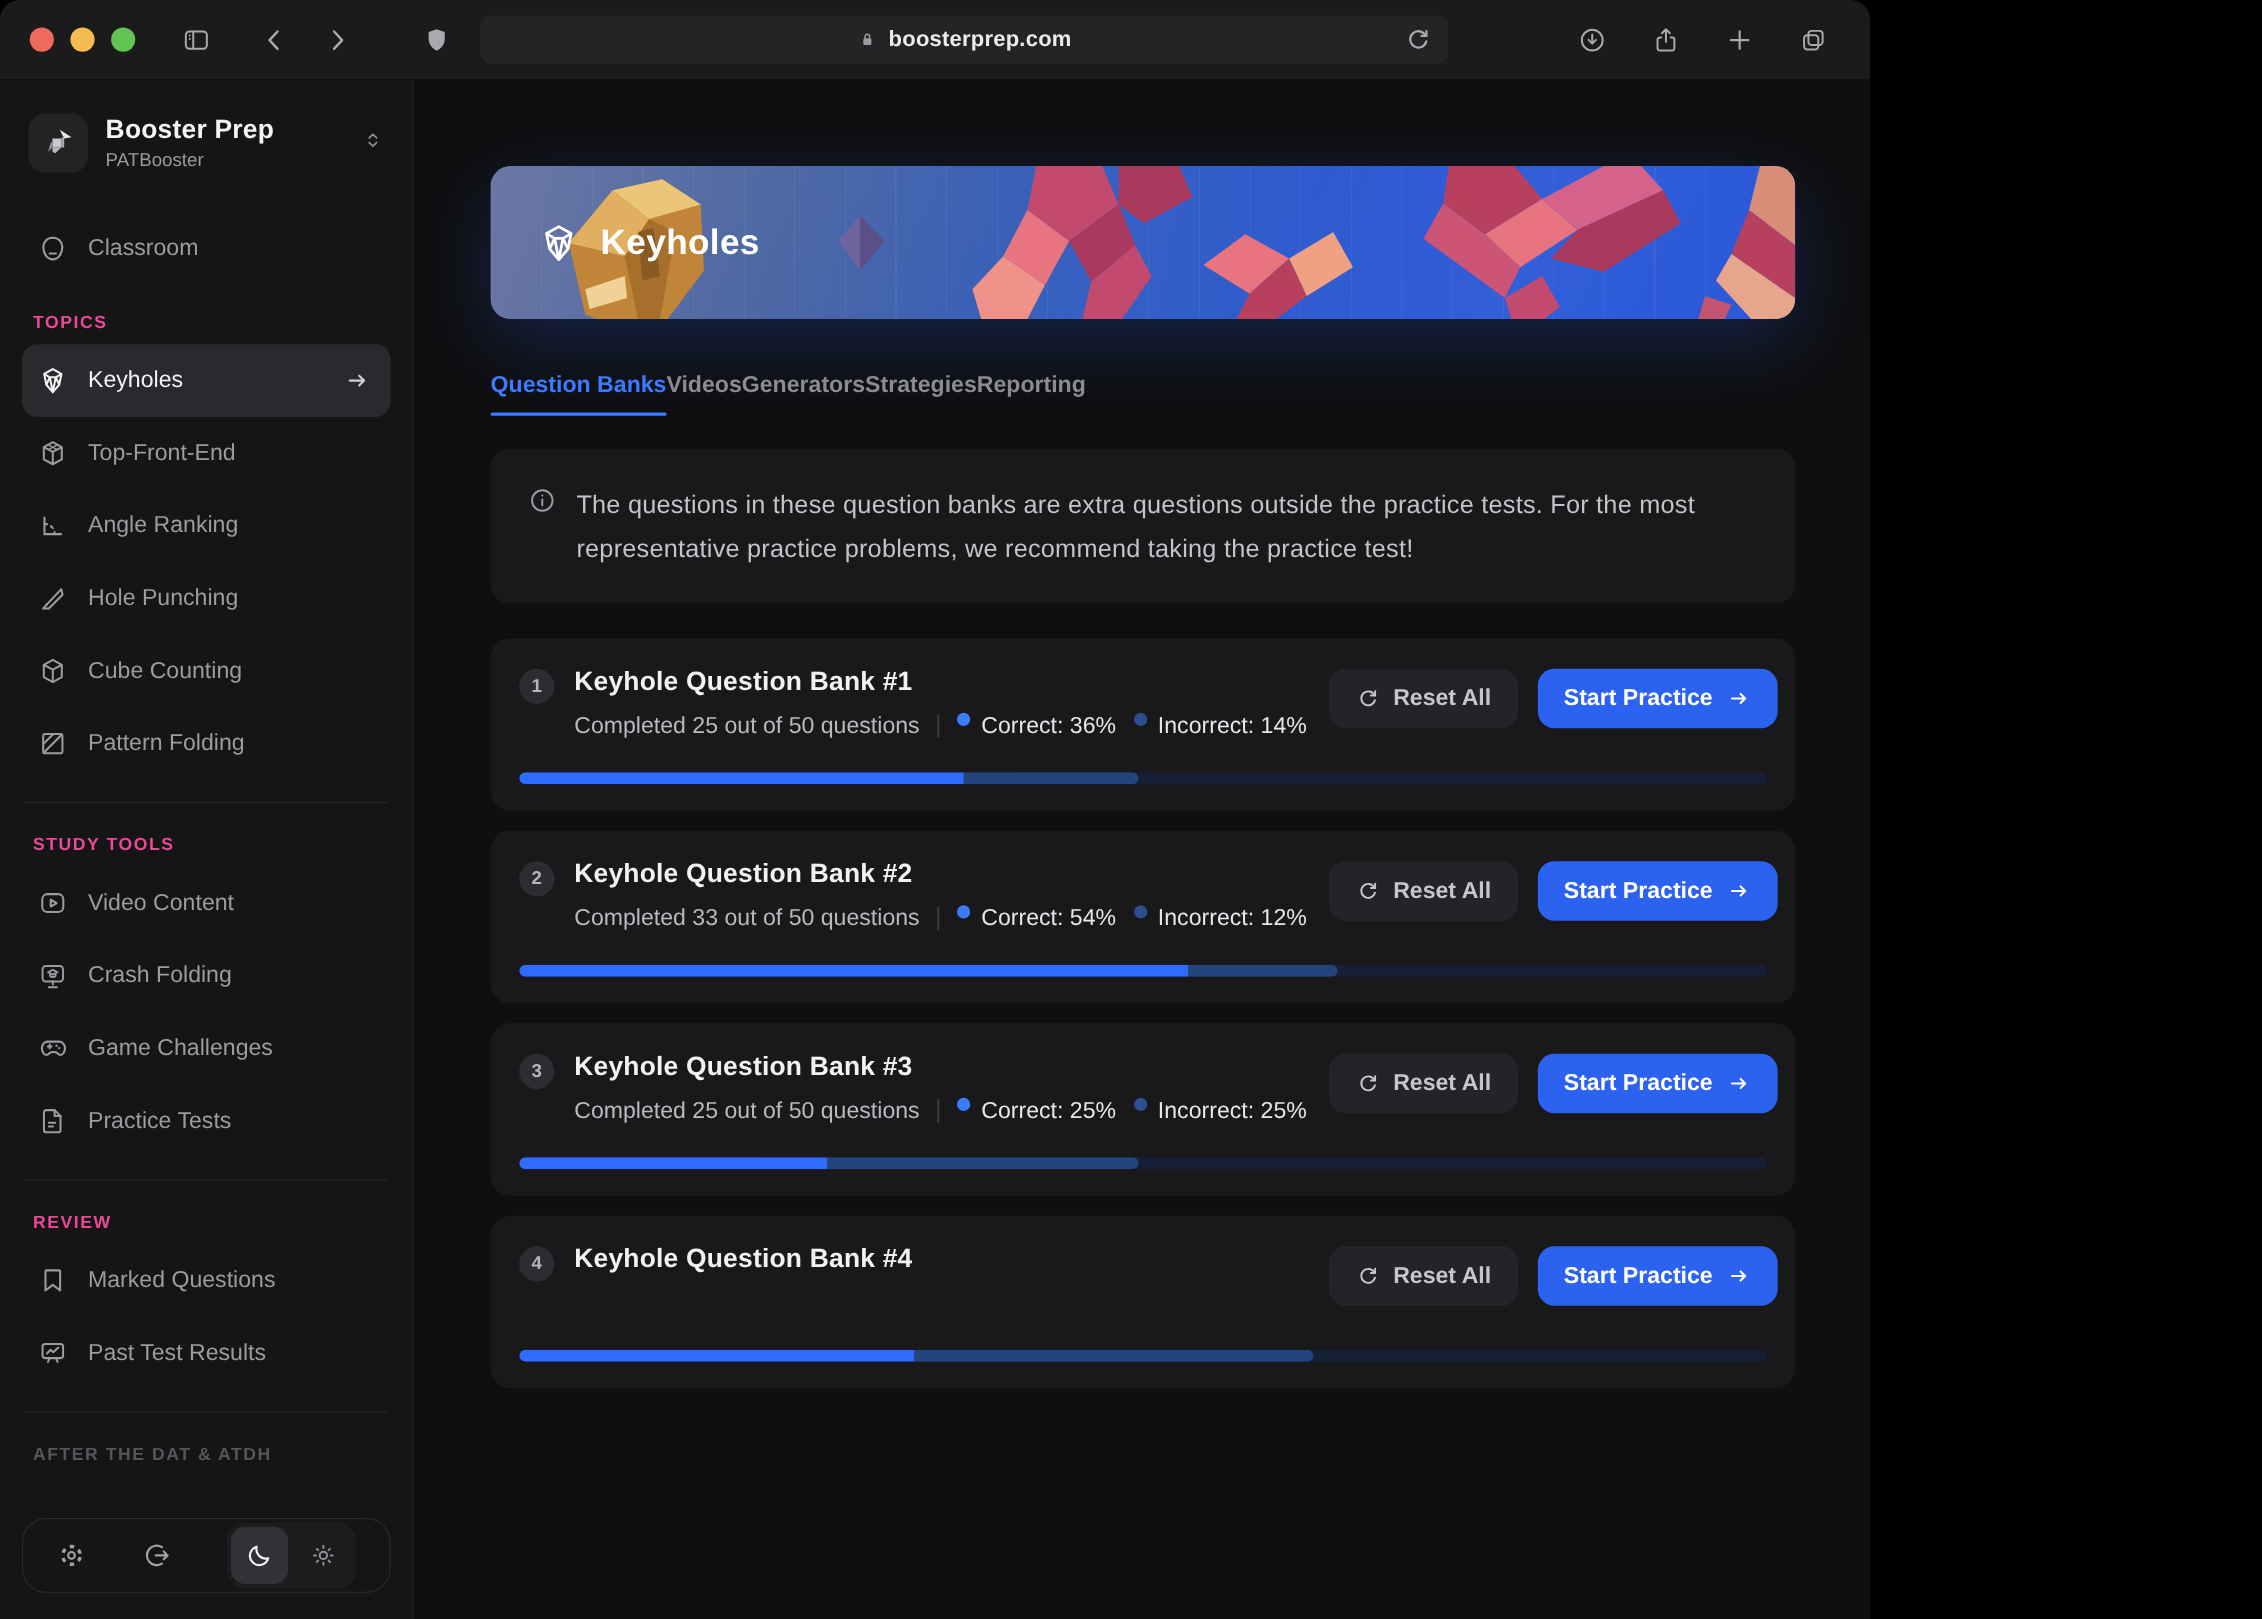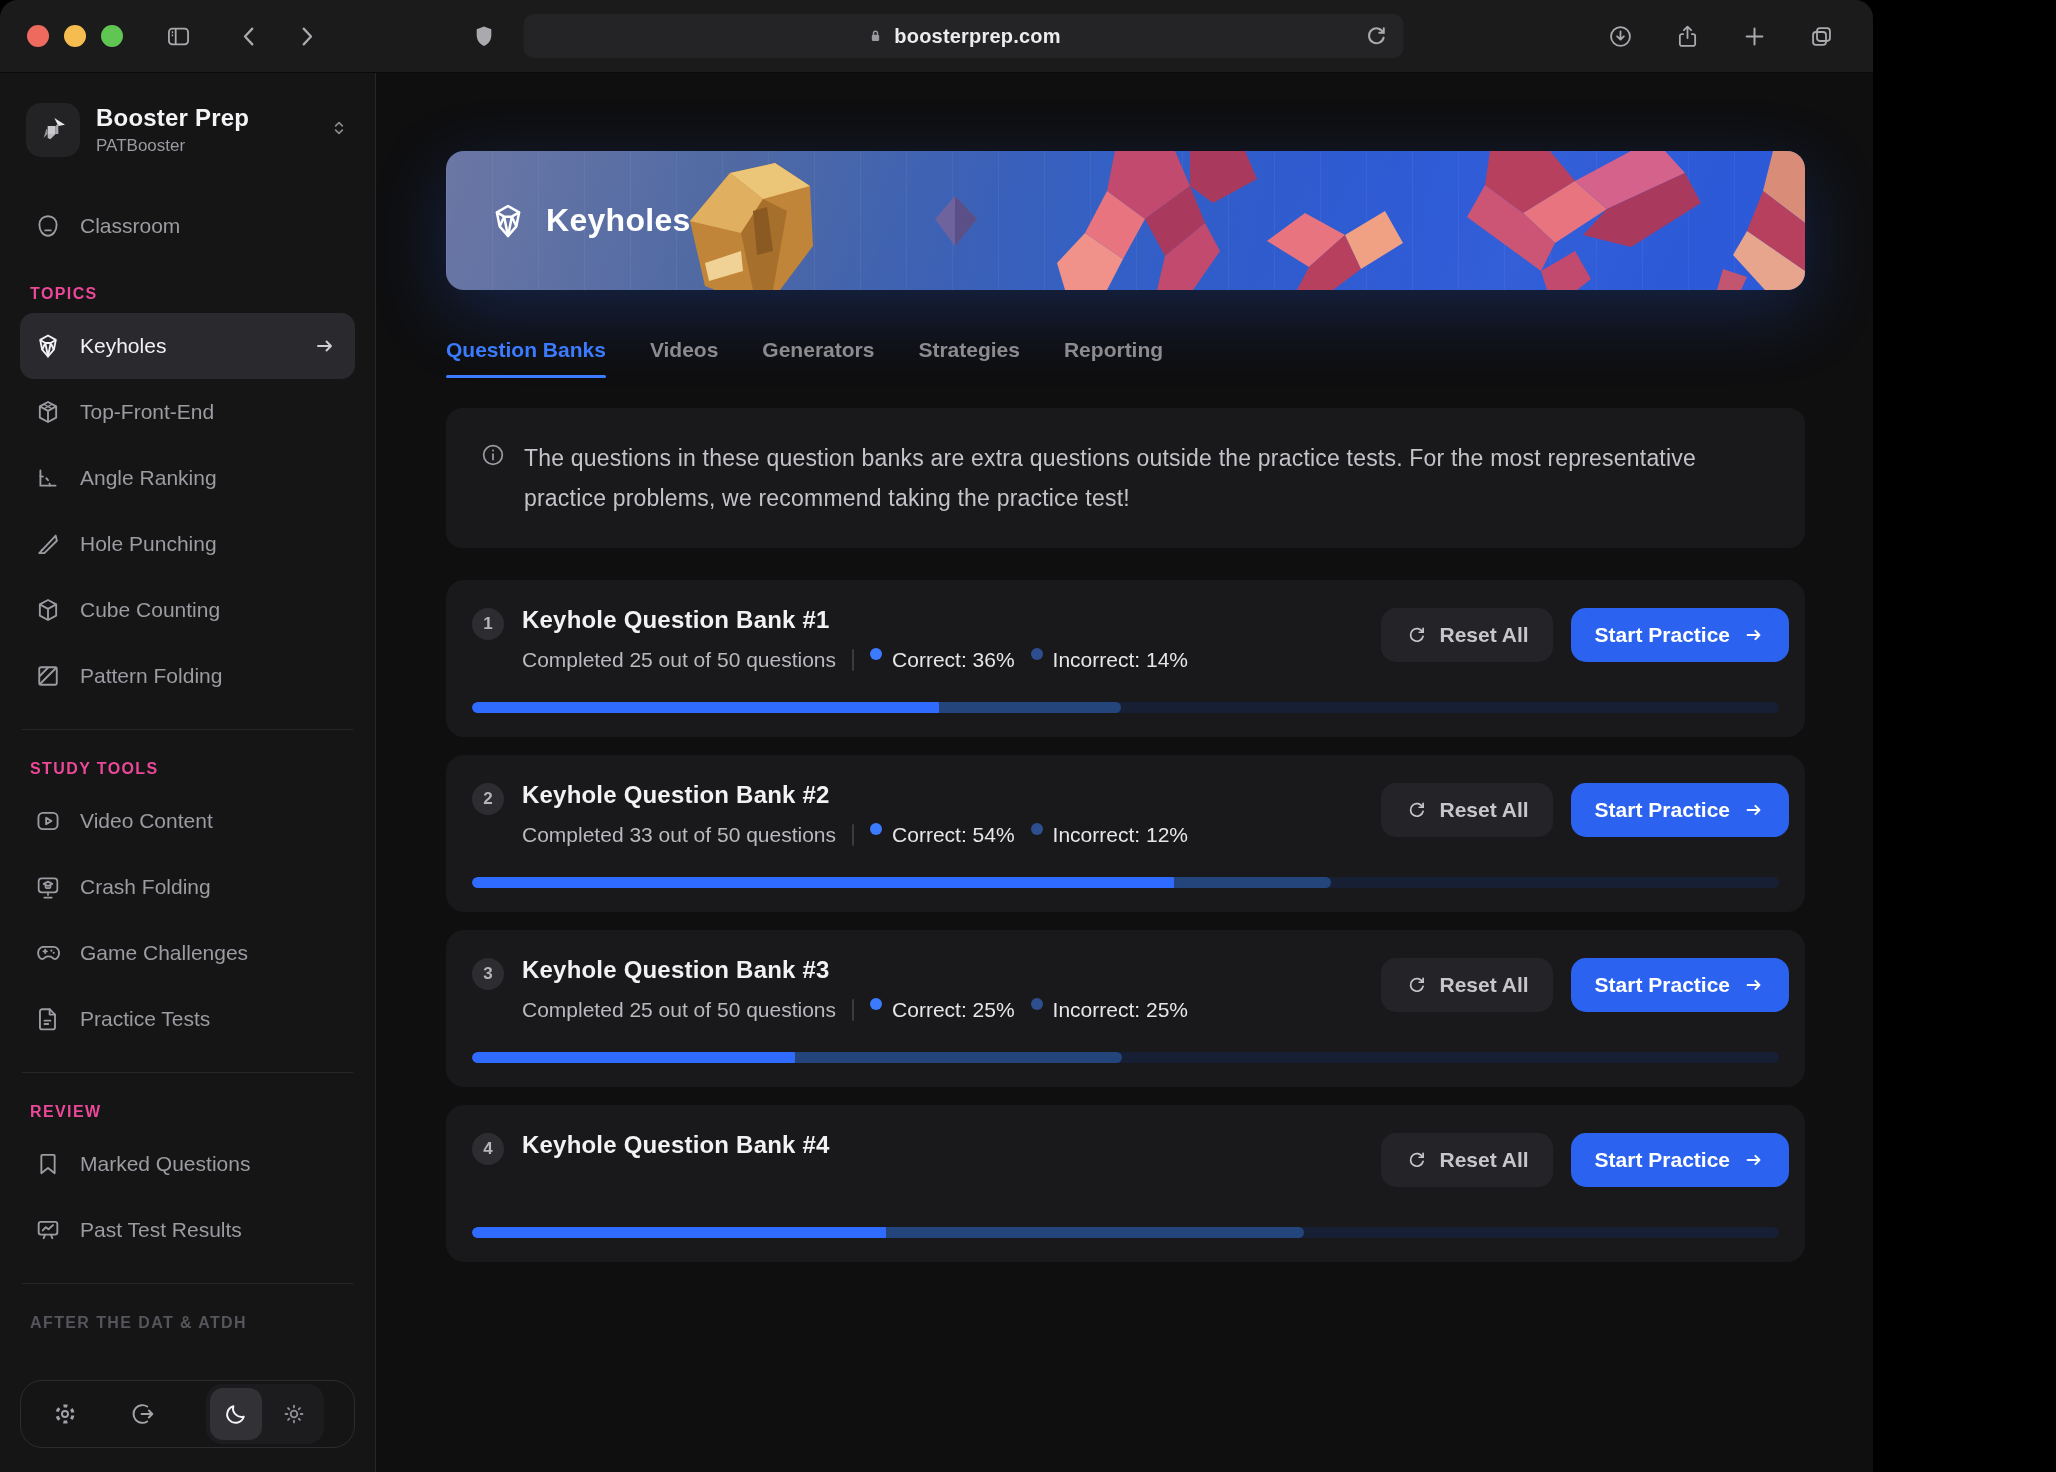--- a/index.html
+++ b/index.html
@@ -1,17 +1,17 @@
 <!DOCTYPE html>
 <html><head>
 <meta charset="utf-8">
 <style>
   * { margin:0; padding:0; box-sizing:border-box; }
   html,body { width:2056px; height:1472px; background:#000; font-family:"Liberation Sans", sans-serif; -webkit-font-smoothing:antialiased; }
-  .window { width:1873px; height:1472px; border-radius:18px 18px 0 0; overflow:hidden; background:#0f0f10; display:flex; flex-direction:column; }
+  .window { width:1700px; height:1472px; border-radius:18px 18px 0 0; overflow:hidden; background:#0f0f10; display:flex; flex-direction:column; }
 
   
   .chrome { height:73px; flex:0 0 73px; background:#1b1b1c; display:flex; align-items:center; position:relative; border-bottom:1px solid #0a0a0a; }
   .traffic { display:flex; gap:15px; margin-left:27px; }
   .traffic span { width:22px; height:22px; border-radius:50%; display:block; }
   .t-red{background:#ee6a5f;} .t-yellow{background:#f5bd4f;} .t-green{background:#61c554;}
   .chrome .cicon { color:#a9a9ae; display:inline-flex; align-items:center; justify-content:center; }
   .chrome .cicon svg{ width:27px; height:27px; }
   .ctoggle{ margin-left:42px; }
   .cback{ margin-left:44px; } .cfwd{ margin-left:30px; color:#5b5b60; }
@@ -78,21 +78,21 @@
   .banner::before{ content:""; position:absolute; inset:0;
     background:repeating-linear-gradient(90deg, rgba(255,255,255,.05) 0 1px, transparent 1px 46px); }
   .banner::after{ content:""; position:absolute; inset:0;
     background:linear-gradient(115deg, rgba(255,255,255,.10) 0%, rgba(255,255,255,.05) 22%, transparent 40%, transparent 60%, rgba(255,255,255,.04) 78%, transparent 92%); }
   .banner-title{ display:flex; align-items:center; gap:18px; margin-left:42px; position:relative; z-index:2; color:#fff; }
   .banner-title svg{ width:40px; height:40px; }
   .banner-title h1{ font-size:32px; font-weight:800; letter-spacing:.3px; }
   .banner-art{ position:absolute; right:0; top:0; height:100%; z-index:1; }
 
   
-  .tabs{ display:flex; gap:44px; margin-top:48px; }
+  .tabs{ display:flex; margin-top:48px; }
   .tab{ font-size:21px; font-weight:700; color:#8b8b90; padding-bottom:16px; position:relative; cursor:pointer; }
   .tab.active{ color:#3b7bff; }
   .tab.active::after{ content:""; position:absolute; left:0; right:0; bottom:0; height:3px; border-radius:2px; background:#3b7bff; }
 
   
   .notice{ margin-top:30px; background:#19191b; border-radius:16px; padding:30px 34px; display:flex; gap:18px; }
   .notice .iicon{ color:#9a9aa0; flex:0 0 auto; margin-top:4px; }
   .notice .iicon svg{ width:26px; height:26px; }
   .notice p{ color:#c3c3c8; font-size:23px; line-height:40px; letter-spacing:.2px; }
 

